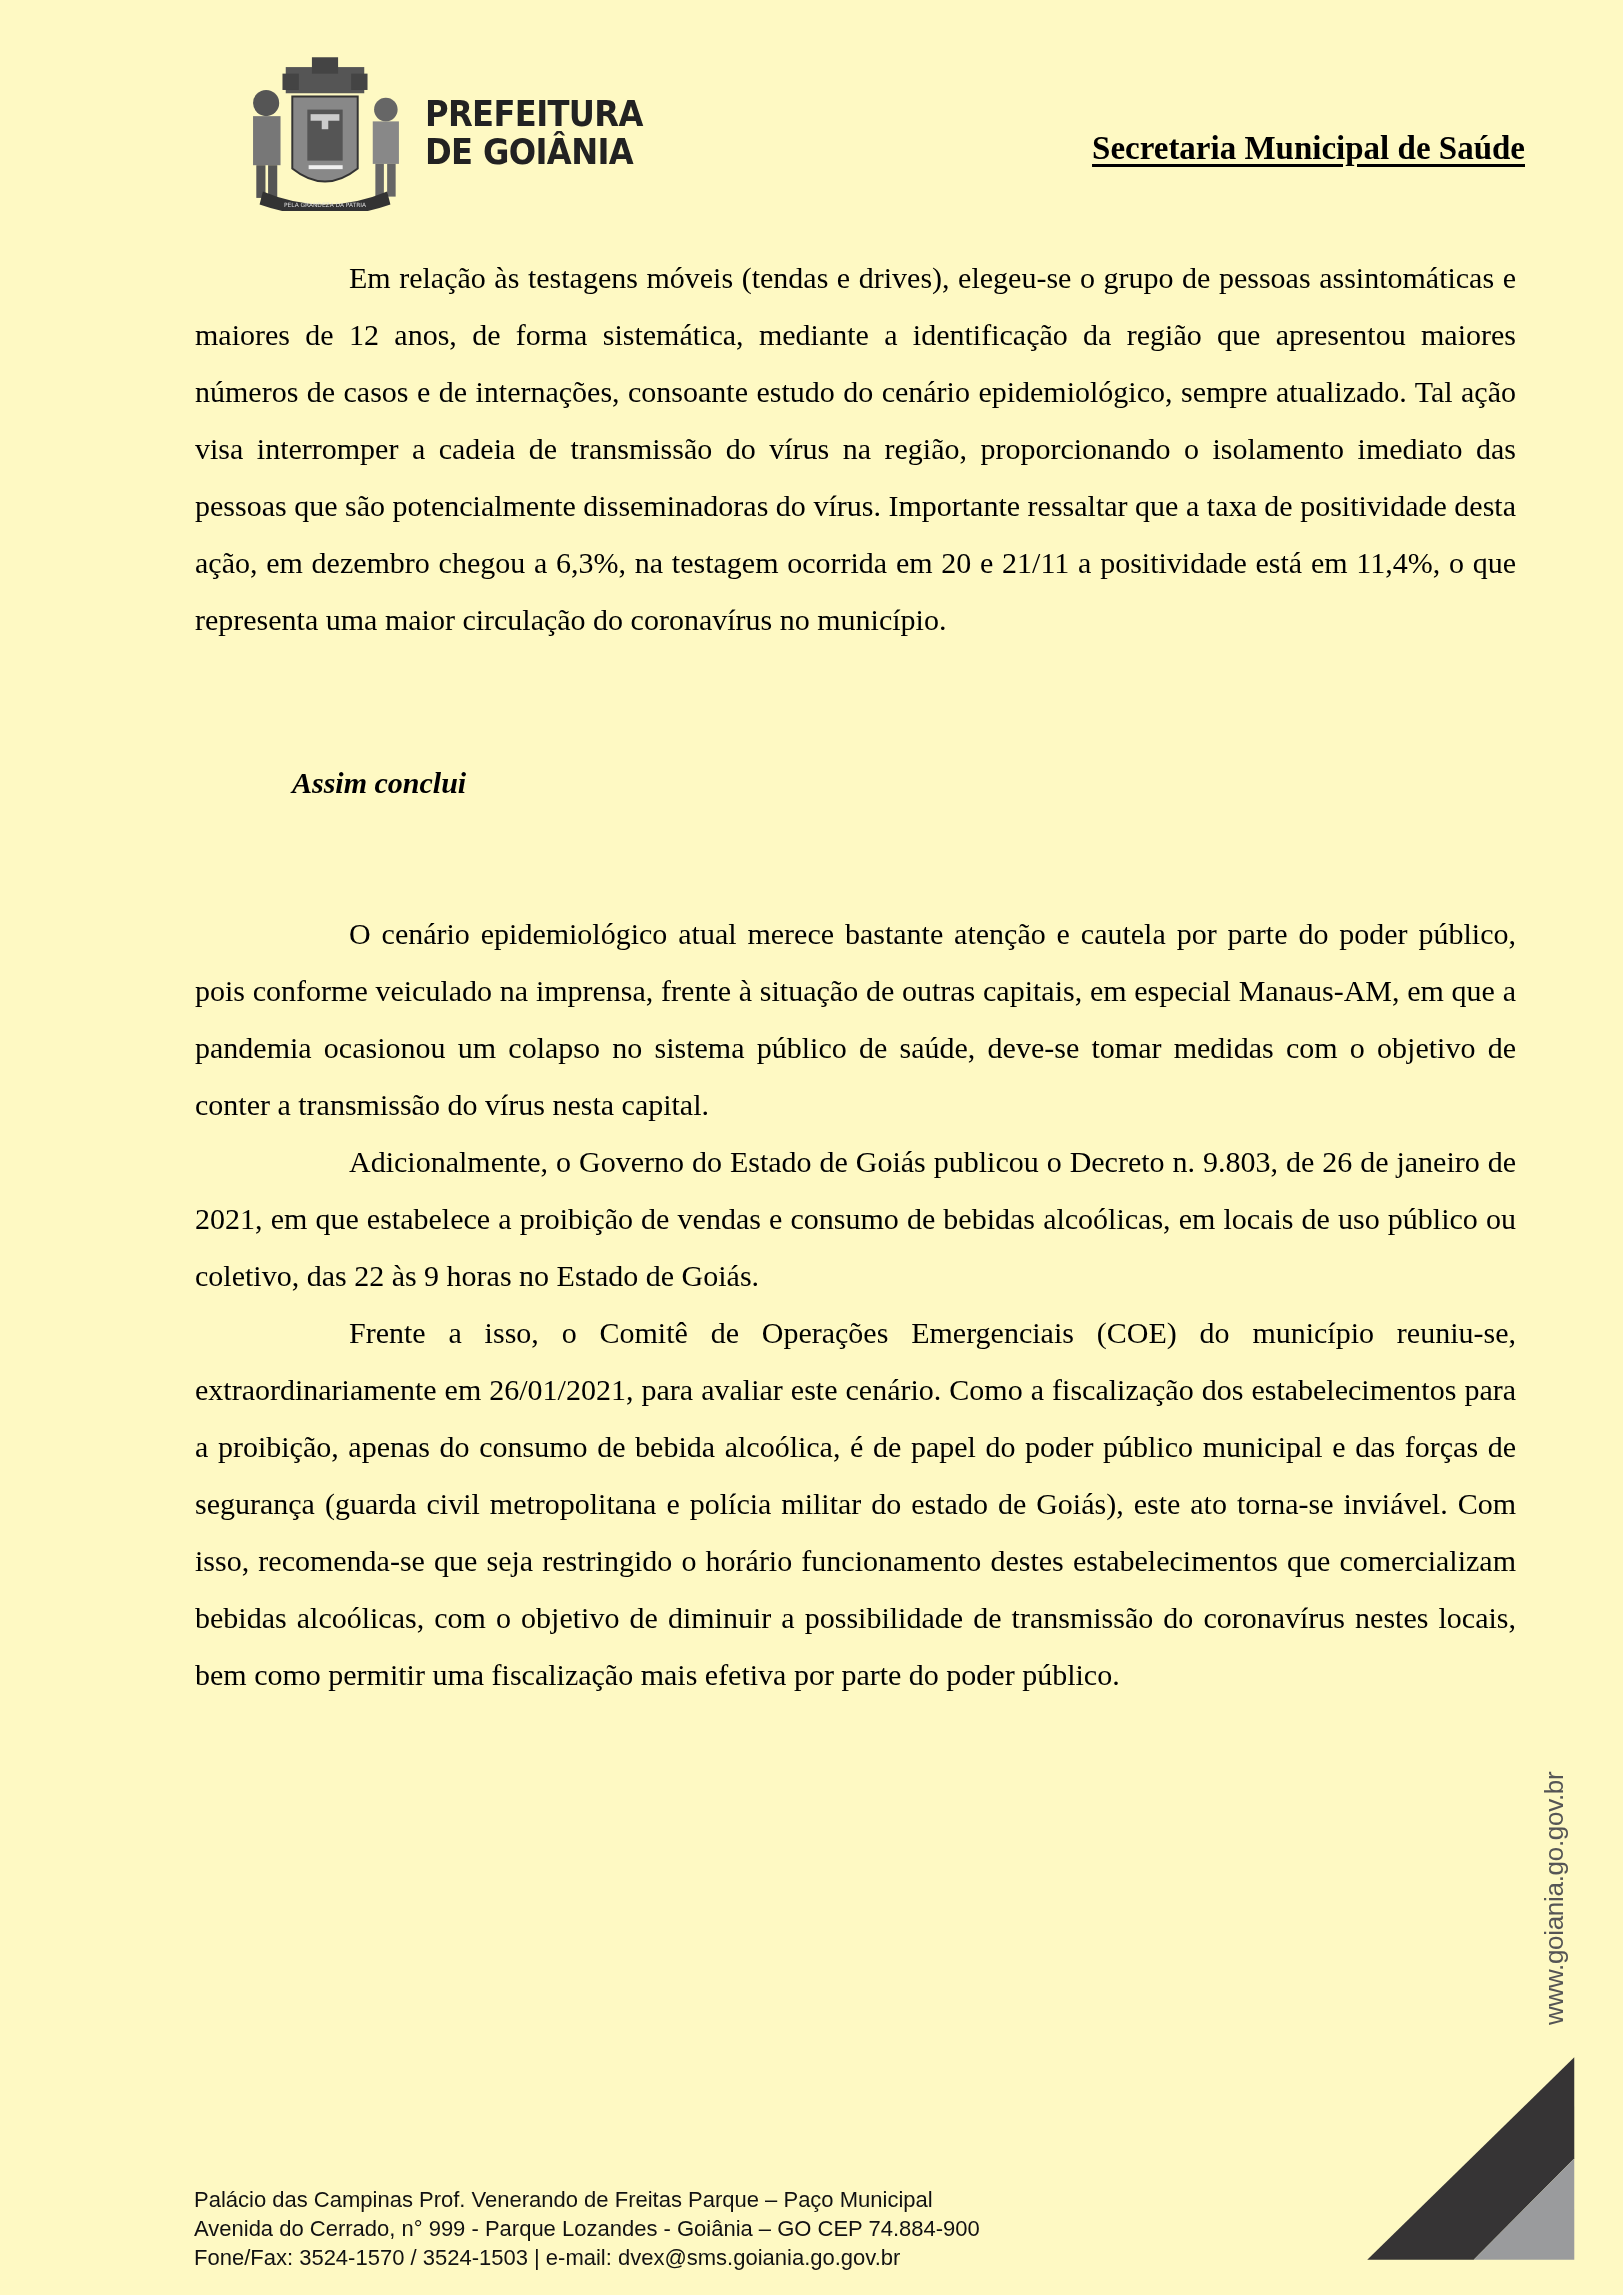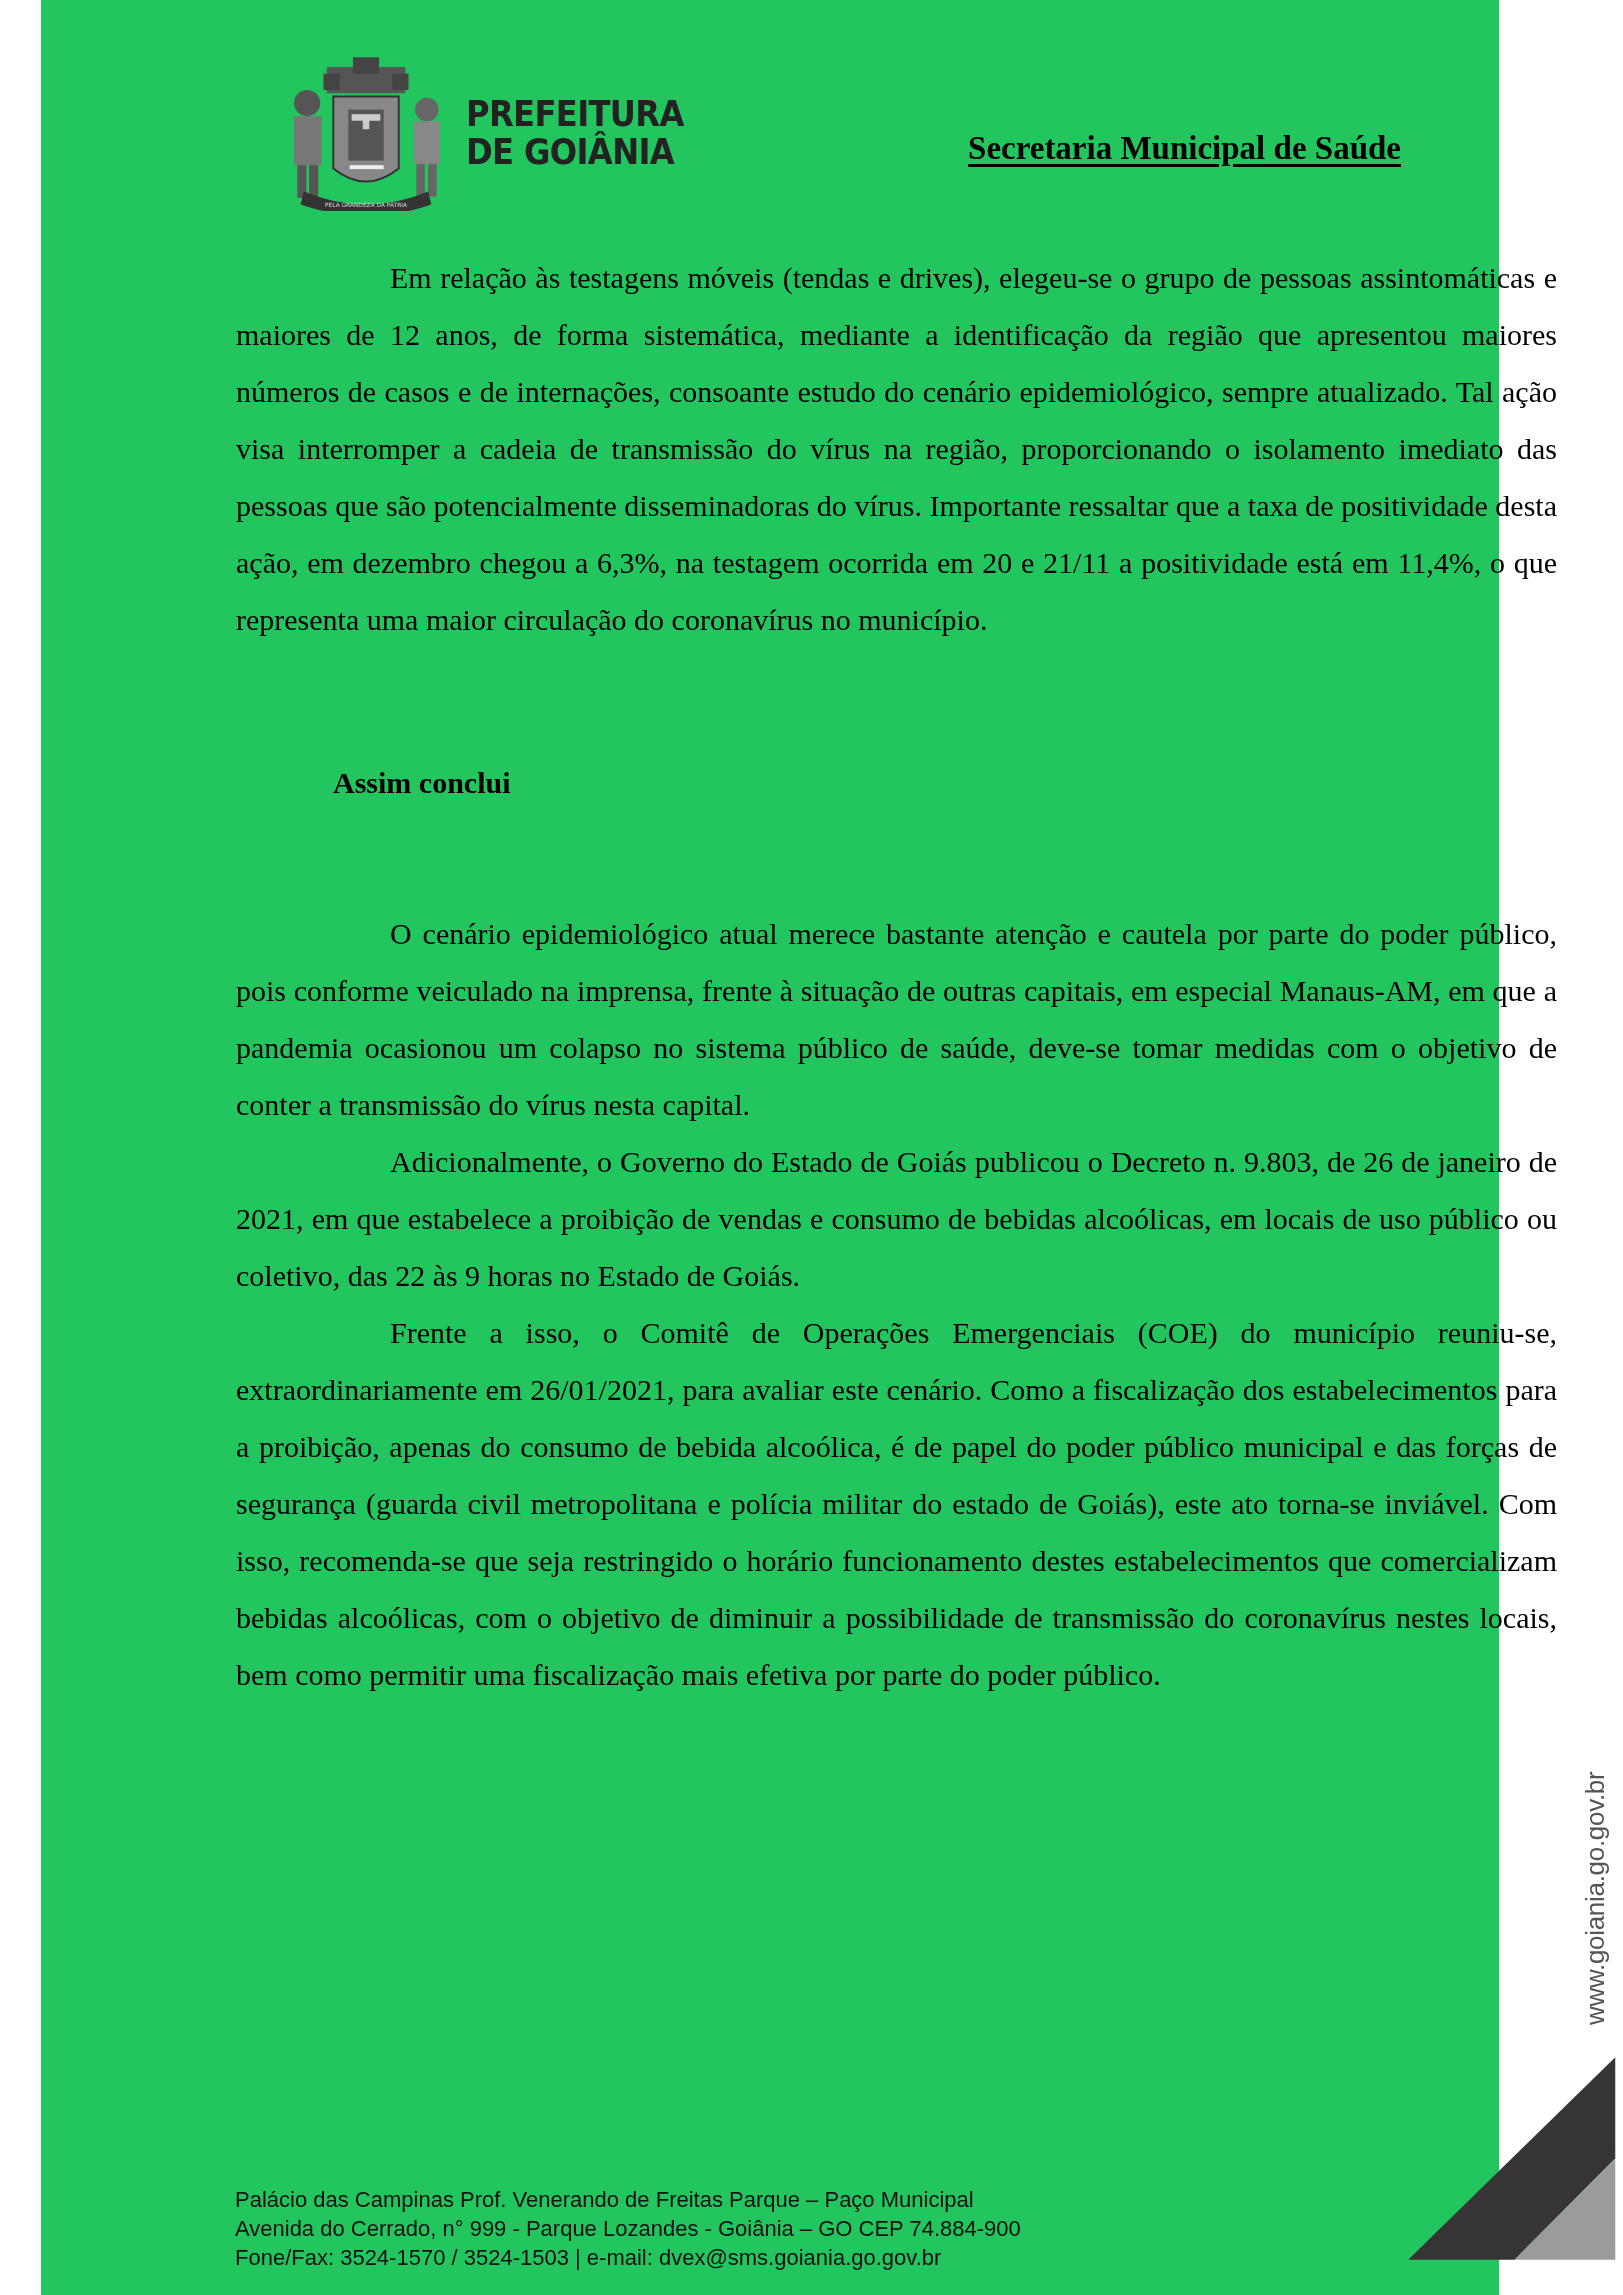--- a/index.html
+++ b/index.html
@@ -1,29 +1,29 @@
 <!DOCTYPE html>
 <html style="font-size:10.5px"><head>
   <meta charset="utf-8">
   <style>
     html, body { margin: 0; padding: 0; background: #ffffff; }
     body { width: 1623px; height: 2295px; position: relative; overflow: hidden; }
-    .page { position: absolute; left: 0; top: 0; width: 1458px; height: 2295px; background: #22c55e; margin-left: 41px; }
+    .page { position: absolute; left: 0; top: 0; width: 1623px; height: 2295px; background: #fef9c3; }
 
     
     .logo { position: absolute; left: 230px; top: 54px; width: 406px; height: 157px; }
     .logo-crest { position: absolute; left: 0; top: 0; width: 190px; height: 157px; }
     .logo-text { position: absolute; left: 195px; top: 41px; font-family: "DejaVu Sans", sans-serif; font-weight: bold; color: #222; font-size: 35px; line-height: 38px; letter-spacing: -0.7px; transform: scaleX(0.92); transform-origin: left top; }
     .logo-text div { white-space: nowrap; }
     .header-title { position: absolute; right: 98px; top: 130px; font-family: "Liberation Serif", serif; font-weight: bold; font-size: 33px; color: #000; text-decoration: underline; text-decoration-thickness: 2.6px; text-underline-offset: 5.2px; white-space: nowrap; }
 
     
     .body { position: absolute; left: 195px; top: 249px; width: 1321px; font-family: "Liberation Serif", serif; font-size: 30px; line-height: 57px; color: #000; }
     .para { margin: 0; text-align: justify; text-indent: 154px; }
-    .section-heading { font-family: "Liberation Serif", serif; font-weight: bold; font-size: 30px; margin: 106px 0 94px 97px; }
+    .section-heading { font-family: "Liberation Serif", serif; font-weight: bold; font-size: 30px; margin: 106px 0 94px 97px; font-style: italic; }
 
     
     .side-url { position: absolute; left: 1539px; top: 2025px; transform: rotate(-90deg); transform-origin: left top; font-family: "Liberation Sans", sans-serif; font-size: 26px; color: #555; white-space: nowrap; letter-spacing: -0.3px; }
 
     
     .corner { position: absolute; left: 1367px; top: 2054px; width: 216px; height: 209px; }
 
     
     .footer { position: absolute; left: 194px; top: 2185px; font-family: "Liberation Sans", sans-serif; font-size: 22px; line-height: 29px; color: #111; }
     .footer div { white-space: nowrap; }

